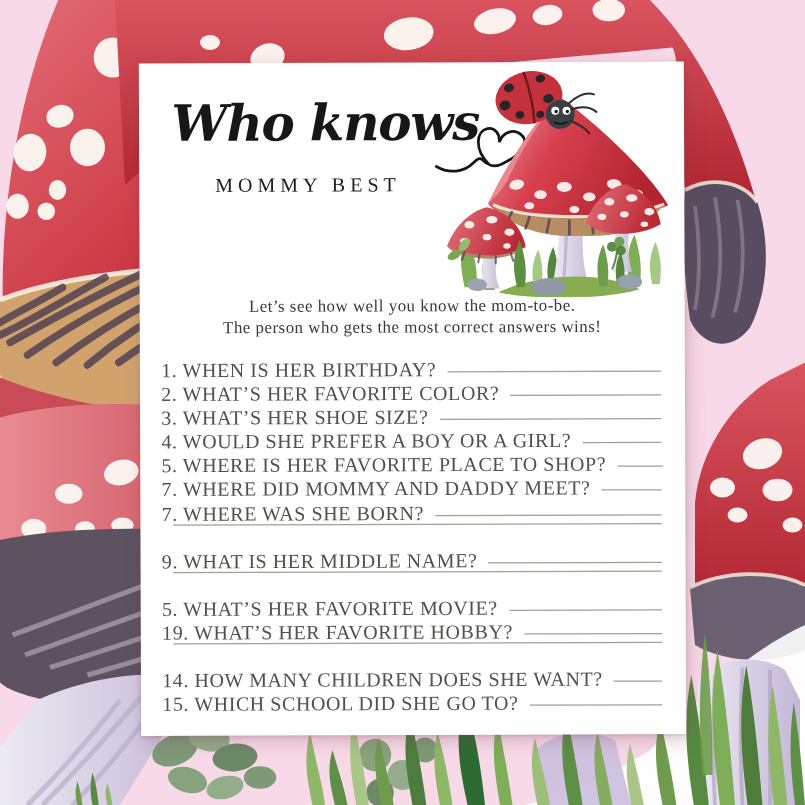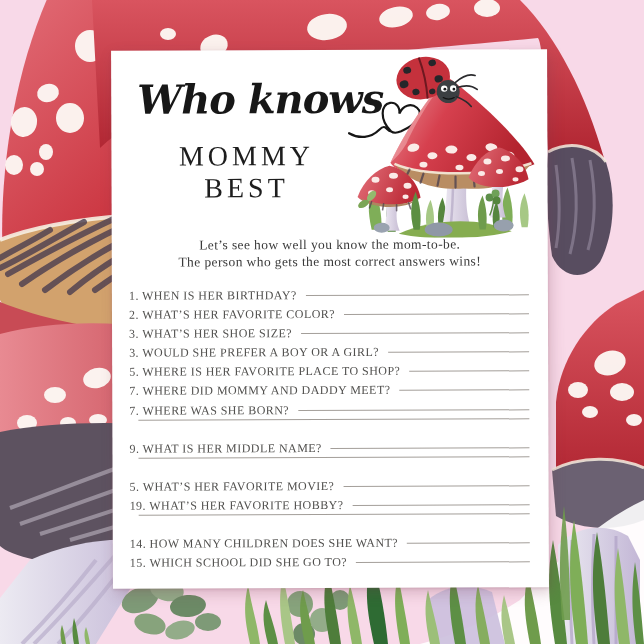--- a/index.html
+++ b/index.html
@@ -15,32 +15,32 @@
   }
   .title-script{
     position:absolute;left:26px;top:26px;width:218px;
     font-family:"DejaVu Serif",serif;font-style:italic;font-weight:600;
     font-size:40px;line-height:46px;color:#171717;text-align:center;
     letter-spacing:-1px;white-space:nowrap;
   }
   .title-heart{position:absolute;left:236px;top:44px;width:84px;height:50px;}
   .title-caps{
     position:absolute;left:30px;top:90px;width:210px;text-align:center;
-    font-family:"Liberation Serif",serif;font-size:28px;letter-spacing:4px;
+    font-family:"Liberation Serif",serif;font-size:16px;letter-spacing:4px;
     color:#1d1d1d;font-weight:400;
   }
   .illustration{position:absolute;right:4px;top:2px;width:200px;height:186px;}
   .subtitle{
     position:absolute;left:0;top:186px;width:100%;text-align:center;
     font-size:13.5px;line-height:17px;color:#3a3a3a;letter-spacing:.4px;
   }
   .questions{position:absolute;left:17px;right:17px;top:238px;}
   .q-row{display:flex;align-items:baseline;height:19.1px;}
   .q-text{
-    white-space:nowrap;font-size:12px;color:#51504e;letter-spacing:.45px;
+    white-space:nowrap;font-size:16px;color:#51504e;letter-spacing:.45px;
     font-family:"Liberation Serif",serif;
   }
   .q-line{
     flex:1 1 auto;min-width:36px;margin-left:9px;margin-right:2px;
     border-bottom:1px solid #a39e99;transform:translateY(-3px);
   }
 </style>
 </head>
 <body>
 
@@ -375,21 +375,21 @@
         </div>
         <div class="q-row">
           <span class="q-text">2. WHAT’S HER FAVORITE COLOR?</span>
           <span class="q-line"></span>
         </div>
         <div class="q-row">
           <span class="q-text">3. WHAT’S HER SHOE SIZE?</span>
           <span class="q-line"></span>
         </div>
         <div class="q-row">
-          <span class="q-text">3. WOULD SHE PREFER A BOY OR A GIRL?</span>
+          <span class="q-text">4. WOULD SHE PREFER A BOY OR A GIRL?</span>
           <span class="q-line"></span>
         </div>
         <div class="q-row">
           <span class="q-text">5. WHERE IS HER FAVORITE PLACE TO SHOP?</span>
           <span class="q-line"></span>
         </div>
         <div class="q-row">
           <span class="q-text">7. WHERE DID MOMMY AND DADDY MEET?</span>
           <span class="q-line"></span>
         </div>

